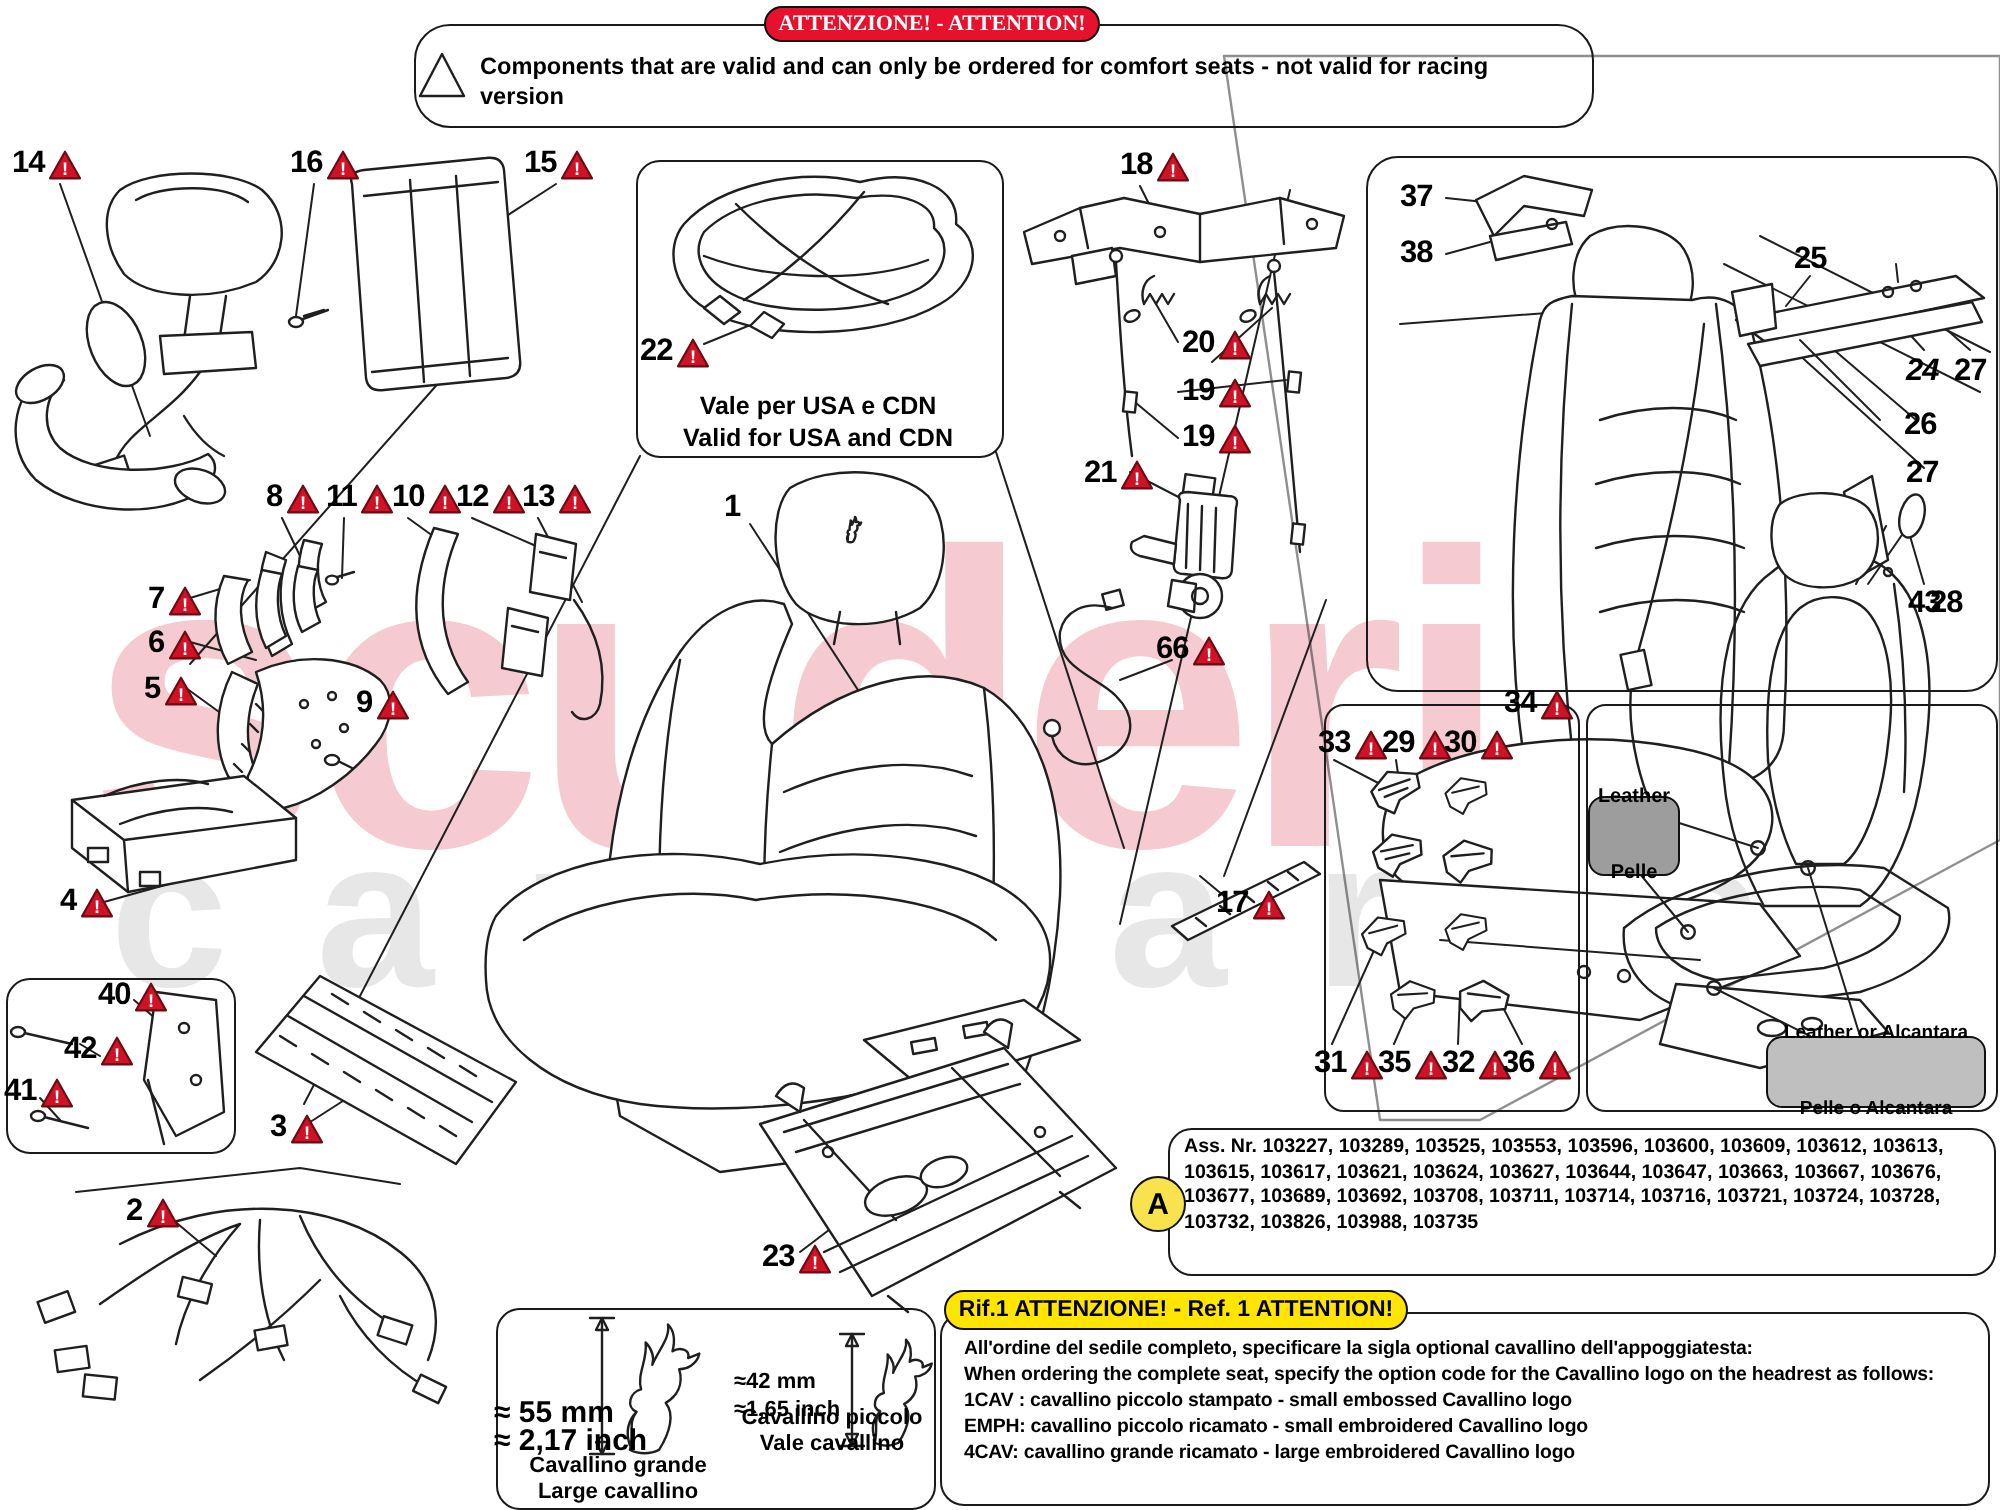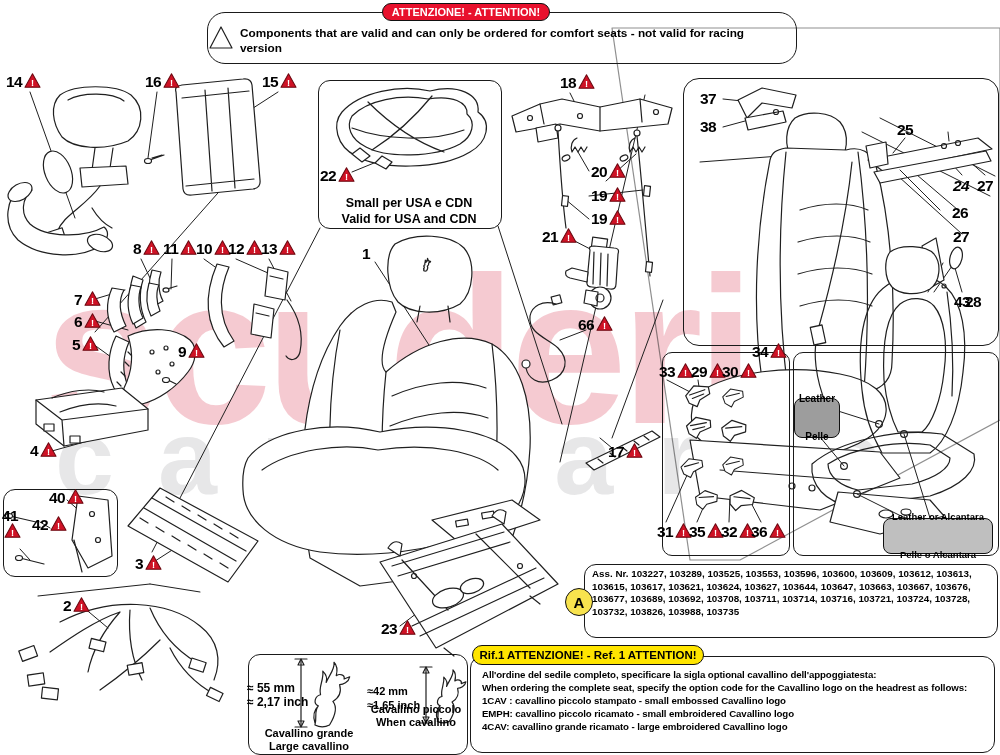--- a/index.html
+++ b/index.html
@@ -17,21 +17,21 @@
   
   .box{position:absolute;border:1.6px solid #1a1a1a;border-radius:14px;background:transparent;z-index:3;}
   .pill{position:absolute;display:flex;align-items:center;justify-content:center;
         border:1.6px solid #111;font-weight:bold;z-index:6;border-radius:10px;}
   .pill-red{background:#e8112d;color:#fff;font-size:11px;}
   .pill-yel{background:#ffe500;color:#000;font-size:11px;}
   .txt{position:absolute;color:#000;font-weight:bold;z-index:5;}
   .center{text-align:center;}
   
   #callouts{position:absolute;left:0;top:0;width:100%;height:100%;z-index:5;pointer-events:none;}
-  .callout{position:absolute;display:flex;align-items:flex-start;font-weight:bold;
+  .callout{position:absolute;display:flex;align-items:flex-end;font-weight:bold;
            font-size:15.5px;color:#000;line-height:1;}
   .callout .num{letter-spacing:-.5px;}
   .tri{width:17px;height:15px;display:block;margin:-1px 0 0 2px;}
   
   .gpill{position:absolute;border:1.3px solid #111;border-radius:8px;color:#000;font-weight:bold;
          display:flex;flex-direction:column;align-items:center;justify-content:center;z-index:5;line-height:1.45;gap:24px;}
   .badgeA{position:absolute;left:565px;top:588px;width:26px;height:26px;border-radius:50%;
           background:#f8e34e;border:1.7px solid #111;color:#000;font-weight:bold;font-size:15px;
           display:flex;align-items:center;justify-content:center;z-index:6;}
 </style>
@@ -332,28 +332,28 @@
       <path d="M426,667 l-3,6 h6 Z M426,723 l-3,-6 h6 Z" fill="#1f1f1f"></path>
     </g>
 
     <g>
       <path d="M221,27 L232,48 L210,48 Z" fill="#cf1225" stroke="#6d0a12" stroke-width="1.4"></path>
       <text x="221" y="46" text-anchor="middle" font-size="13" font-weight="bold" fill="#fff" stroke="none" font-family="Liberation Sans, sans-serif">!</text>
     </g>
   </svg>
 
   <div class="box" style="left:207px;top:12px;width:588px;height:50px;border-radius:18px;"></div>
-  <div class="pill pill-red" style="left:382px;top:3px;width:166px;height:16px;">ATTENZIONE! - ATTENTION!</div>
+  <div class="pill pill-red" style="left:382px;top:3px;width:166px;height:16px;font-family:Liberation Serif, serif;">ATTENZIONE! - ATTENTION!</div>
   <div class="txt" style="left:240px;top:26px;width:548px;font-size:11.8px;line-height:15px;">
     <div>Components that are valid and can only be ordered for comfort seats - not valid for racing version</div>
   </div>
 
   <div class="box" style="left:318px;top:80px;width:182px;height:147px;border-radius:12px;"></div>
   <div class="txt center" style="left:318px;top:195px;width:182px;font-size:12.5px;line-height:16px;">
-    <div>Small per USA e CDN</div>
+    <div>Vale per USA e CDN</div>
     <div>Valid for USA and CDN</div>
   </div>
 
   <div class="box" style="left:683px;top:78px;width:314px;height:266px;border-radius:16px;"></div>
   <div class="box" style="left:662px;top:352px;width:126px;height:202px;border-radius:10px;"></div>
   <div class="box" style="left:793px;top:352px;width:204px;height:202px;border-radius:10px;"></div>
   <div class="box" style="left:3px;top:489px;width:113px;height:86px;border-radius:12px;"></div>
 
   <div class="gpill" style="left:794px;top:398px;width:44px;height:38px;background:#9d9d9d;font-size:10px;">
     <div>Leather</div>
@@ -374,35 +374,35 @@
   <div class="pill pill-yel" style="left:472px;top:645px;width:230px;height:18px;font-size:11.5px;">Rif.1 ATTENZIONE! - Ref. 1 ATTENTION!</div>
   <div class="txt" style="left:482px;top:668px;width:505px;font-size:9.7px;line-height:13px;letter-spacing:-0.1px;z-index:5;">
     <div>All'ordine del sedile completo, specificare la sigla optional cavallino dell'appoggiatesta:</div>
     <div>When ordering the complete seat, specify the option code for the Cavallino logo on the headrest as follows:</div>
     <div>1CAV : cavallino piccolo stampato - small embossed Cavallino logo</div>
     <div>EMPH: cavallino piccolo ricamato - small embroidered Cavallino logo</div>
     <div>4CAV: cavallino grande ricamato - large embroidered Cavallino logo</div>
   </div>
 
   <div class="box" style="left:248px;top:654px;width:218px;height:99px;border-radius:12px;"></div>
-  <div class="txt" style="left:247px;top:681px;font-size:12px;line-height:14px;z-index:5;">
+  <div class="txt" style="left:247px;top:700px;font-size:15px;line-height:14px;z-index:5;">
     <div>≈ 55 mm</div>
     <div>≈ 2,17 inch</div>
   </div>
   <div class="txt" style="left:367px;top:684px;font-size:11px;line-height:14px;z-index:5;">
     <div>≈42 mm</div>
     <div>≈1,65 inch</div>
   </div>
   <div class="txt center" style="left:250px;top:727px;width:118px;font-size:11px;line-height:12.5px;z-index:5;">
     <div>Cavallino grande</div>
     <div>Large cavallino</div>
   </div>
   <div class="txt center" style="left:366px;top:703px;width:100px;font-size:11px;line-height:12.5px;z-index:5;text-align:center;">
     <div>Cavallino piccolo</div>
-    <div>When cavallino</div>
+    <div>Vale cavallino</div>
   </div>
 
   <div id="callouts">
       <div class="callout" style="left: 6px; top: 74px;">
         <span class="num">14</span>
         <span class="tri"><svg width="17" height="15" viewBox="0 0 20 18">
             <path d="M10 1 L19 17 L1 17 Z" fill="#cf1225" stroke="#6d0a12" stroke-width="1.3" stroke-linejoin="round"></path>
             <text x="10" y="15" text-anchor="middle" font-size="11" font-weight="bold" fill="#fff" font-family="Liberation Sans, sans-serif">!</text>
           </svg></span>
       </div>
@@ -611,21 +611,21 @@
             <text x="10" y="15" text-anchor="middle" font-size="11" font-weight="bold" fill="#fff" font-family="Liberation Sans, sans-serif">!</text>
           </svg></span>
       </div>
       <div class="callout" style="left: 32px; top: 517px;">
         <span class="num">42</span>
         <span class="tri"><svg width="17" height="15" viewBox="0 0 20 18">
             <path d="M10 1 L19 17 L1 17 Z" fill="#cf1225" stroke="#6d0a12" stroke-width="1.3" stroke-linejoin="round"></path>
             <text x="10" y="15" text-anchor="middle" font-size="11" font-weight="bold" fill="#fff" font-family="Liberation Sans, sans-serif">!</text>
           </svg></span>
       </div>
-      <div class="callout" style="left: 2px; top: 508px; flex-direction: column;">
+      <div class="callout" style="left: 2px; top: 538px;">
         <span class="num">41</span>
         <span class="tri"><svg width="17" height="15" viewBox="0 0 20 18">
             <path d="M10 1 L19 17 L1 17 Z" fill="#cf1225" stroke="#6d0a12" stroke-width="1.3" stroke-linejoin="round"></path>
             <text x="10" y="15" text-anchor="middle" font-size="11" font-weight="bold" fill="#fff" font-family="Liberation Sans, sans-serif">!</text>
           </svg></span>
       </div>
       <div class="callout" style="left: 657px; top: 524px;">
         <span class="num">31</span>
         <span class="tri"><svg width="17" height="15" viewBox="0 0 20 18">
             <path d="M10 1 L19 17 L1 17 Z" fill="#cf1225" stroke="#6d0a12" stroke-width="1.3" stroke-linejoin="round"></path>

